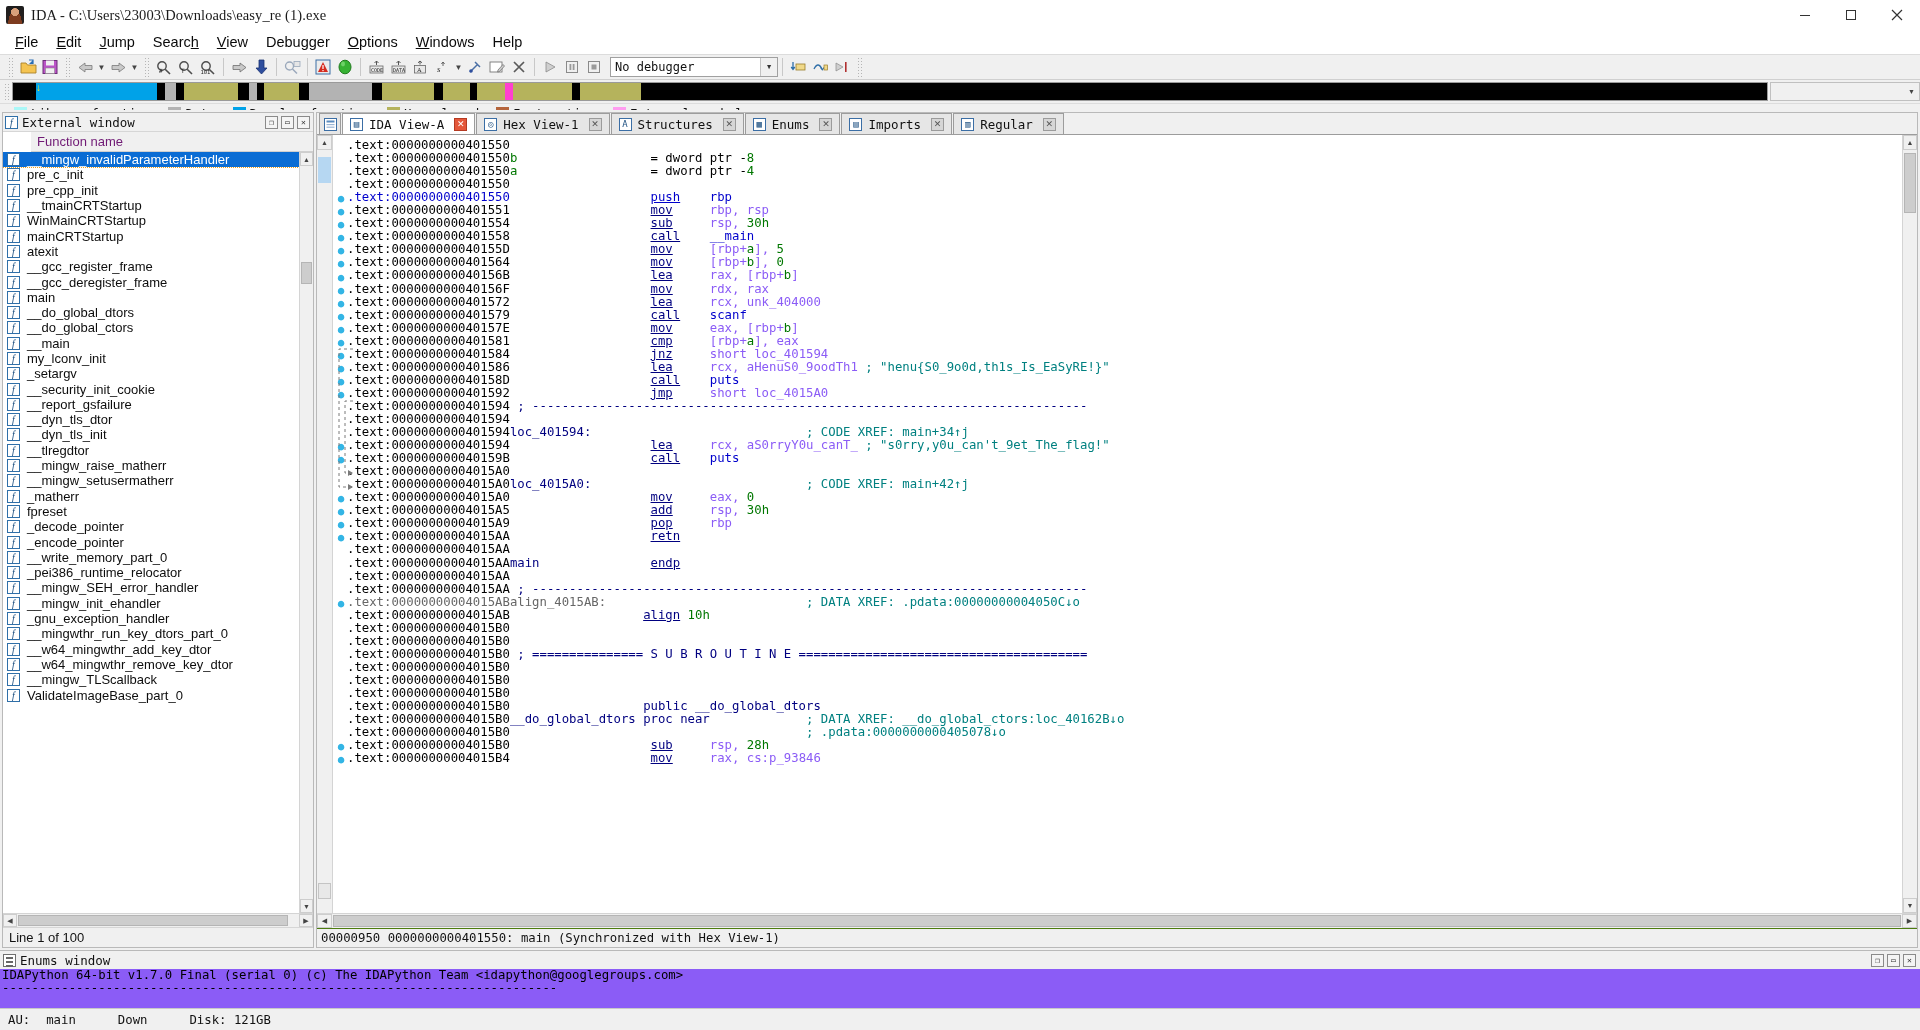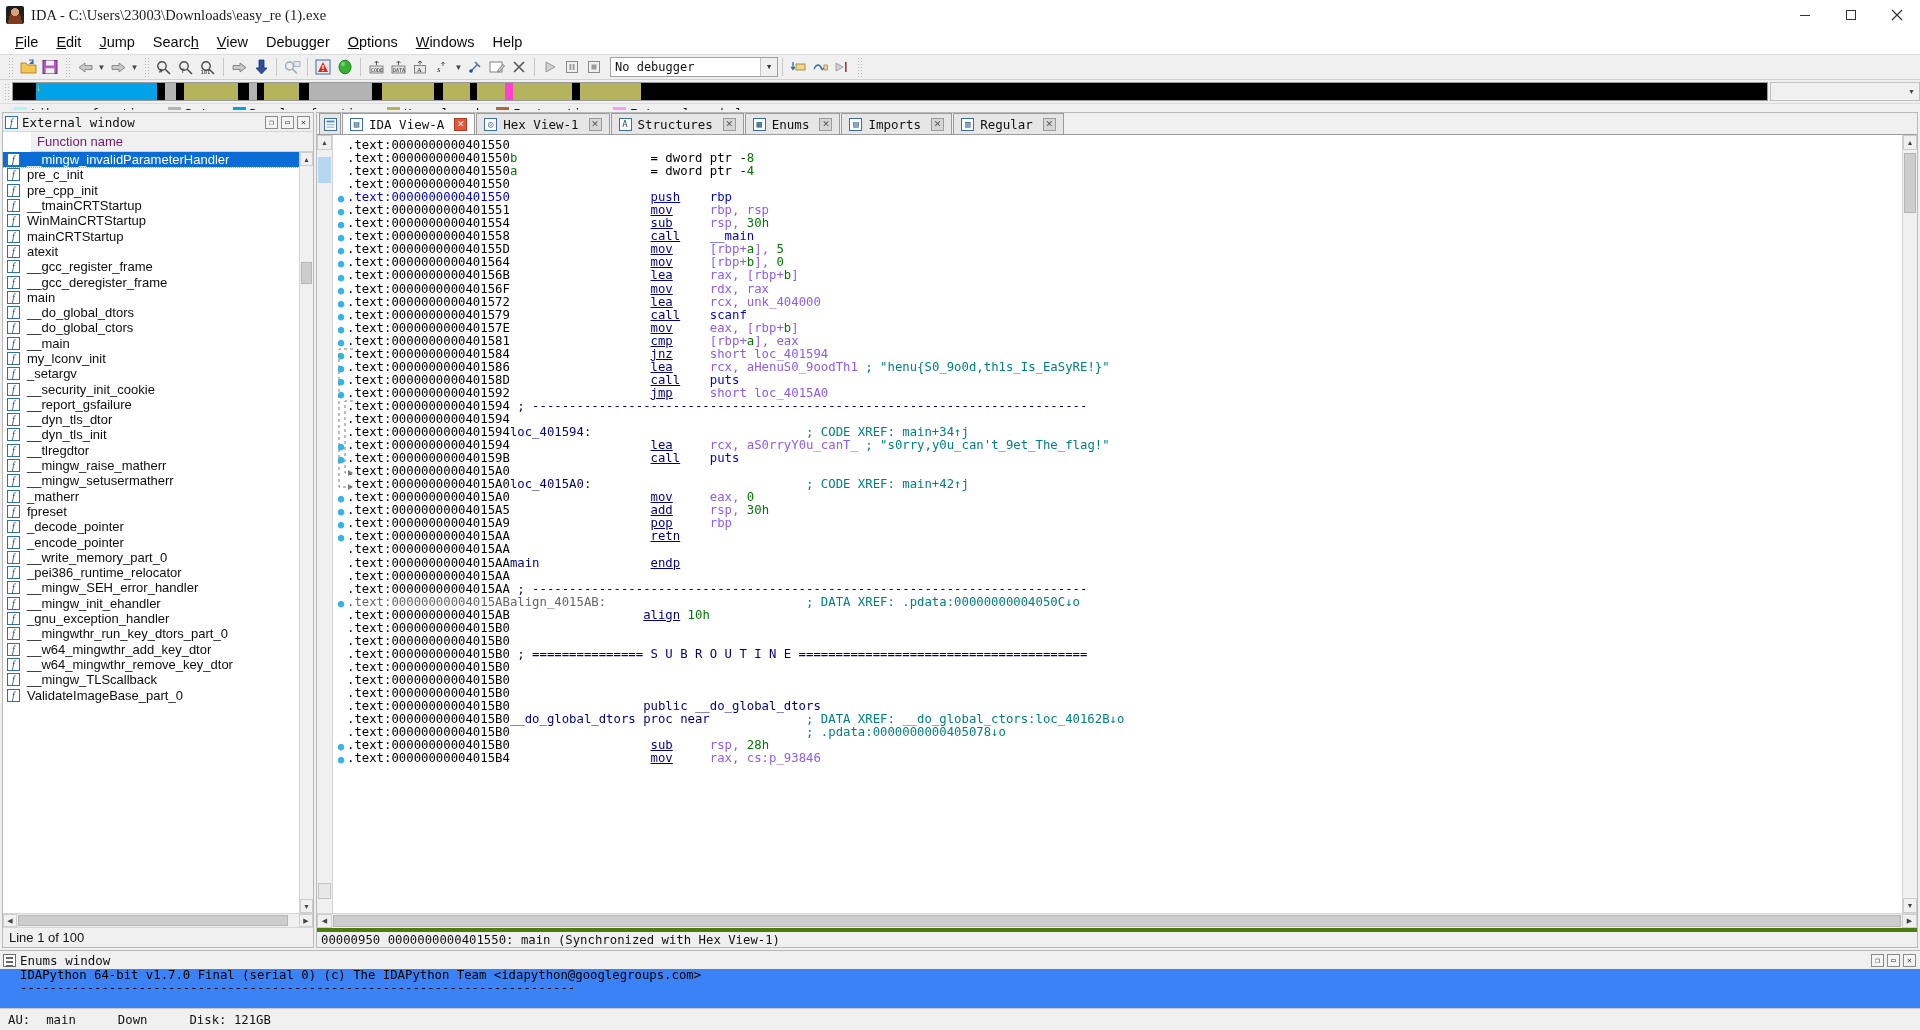--- a/index.html
+++ b/index.html
@@ -269,21 +269,21 @@
   }
 
   .code-hscroll {
     height: 15px; background: #f0f0f0; border-top: 1px solid #d4d4d4; position: relative; display:flex;
   }
   .ch-l, .ch-r { width: 15px; border:1px solid #cdcdcd; background:#f0f0f0; display:flex; align-items:center; justify-content:center; font-size:7px; color:#444;}
   .ch-r { position:absolute; right:0; top:0; bottom:0;}
   .ch-thumb { position:absolute; left:16px; right:16px; top:1px; bottom:1px; background:#cdcdcd; border:1px solid #b5b5b5; }
 
   .code-status {
-    height: 19px; background: #f0f0f0; border-top: 4px solid #4d7c0f;
+    height: 19px; background: #f0f0f0; border-top: 1px solid #4d7c0f;
     display: flex; align-items: center; padding-left: 4px;
     font-family: "DejaVu Sans Mono", monospace; font-size: 12.3px; color: #111;
   }
 
   
   .outwin {
     position: absolute; left: 0; right: 0; bottom: 22px; height: 58px;
     background: #f0f0f0; border-top: 1px solid #b9b9b9;
     display: flex; flex-direction: column;
   }
@@ -295,23 +295,23 @@
   .out-icon {
     width: 13px; height: 13px; border: 1px solid #6f6f6f; background: #fff;
     margin-right: 4px; flex: none; position: relative;
   }
   .out-icon::before {
     content:""; position:absolute; left:2px; top:2px; right:2px; height:2px; background:#666;
     box-shadow: 0 4px 0 #666, 0 8px 0 #666;
   }
   .out-title .btns { margin-left: auto; display: flex; gap: 3px; padding-right: 4px; }
   .out-body {
-    flex: 1; background: #3b82f6; overflow: hidden;
+    flex: 1; background: #8b5cf6; overflow: hidden;
     font-family: "DejaVu Sans Mono", monospace; font-size: 12.3px; line-height: 13px;
-    color: #000; padding-left: 20px; white-space: pre;
+    color: #000; padding-left: 2px; white-space: pre;
   }
   .out-tabs {
     height: 20px; display: flex; align-items: flex-end; background: #f0f0f0; padding-left: 2px;
   }
   .out-tab {
     height: 19px; border: 1px solid #9c9c9c; background: #ffffff;
     display: flex; align-items: center; padding: 0 10px;
     font-family: "DejaVu Sans Mono", monospace; font-size: 12.5px; color: #111;
   }
 

